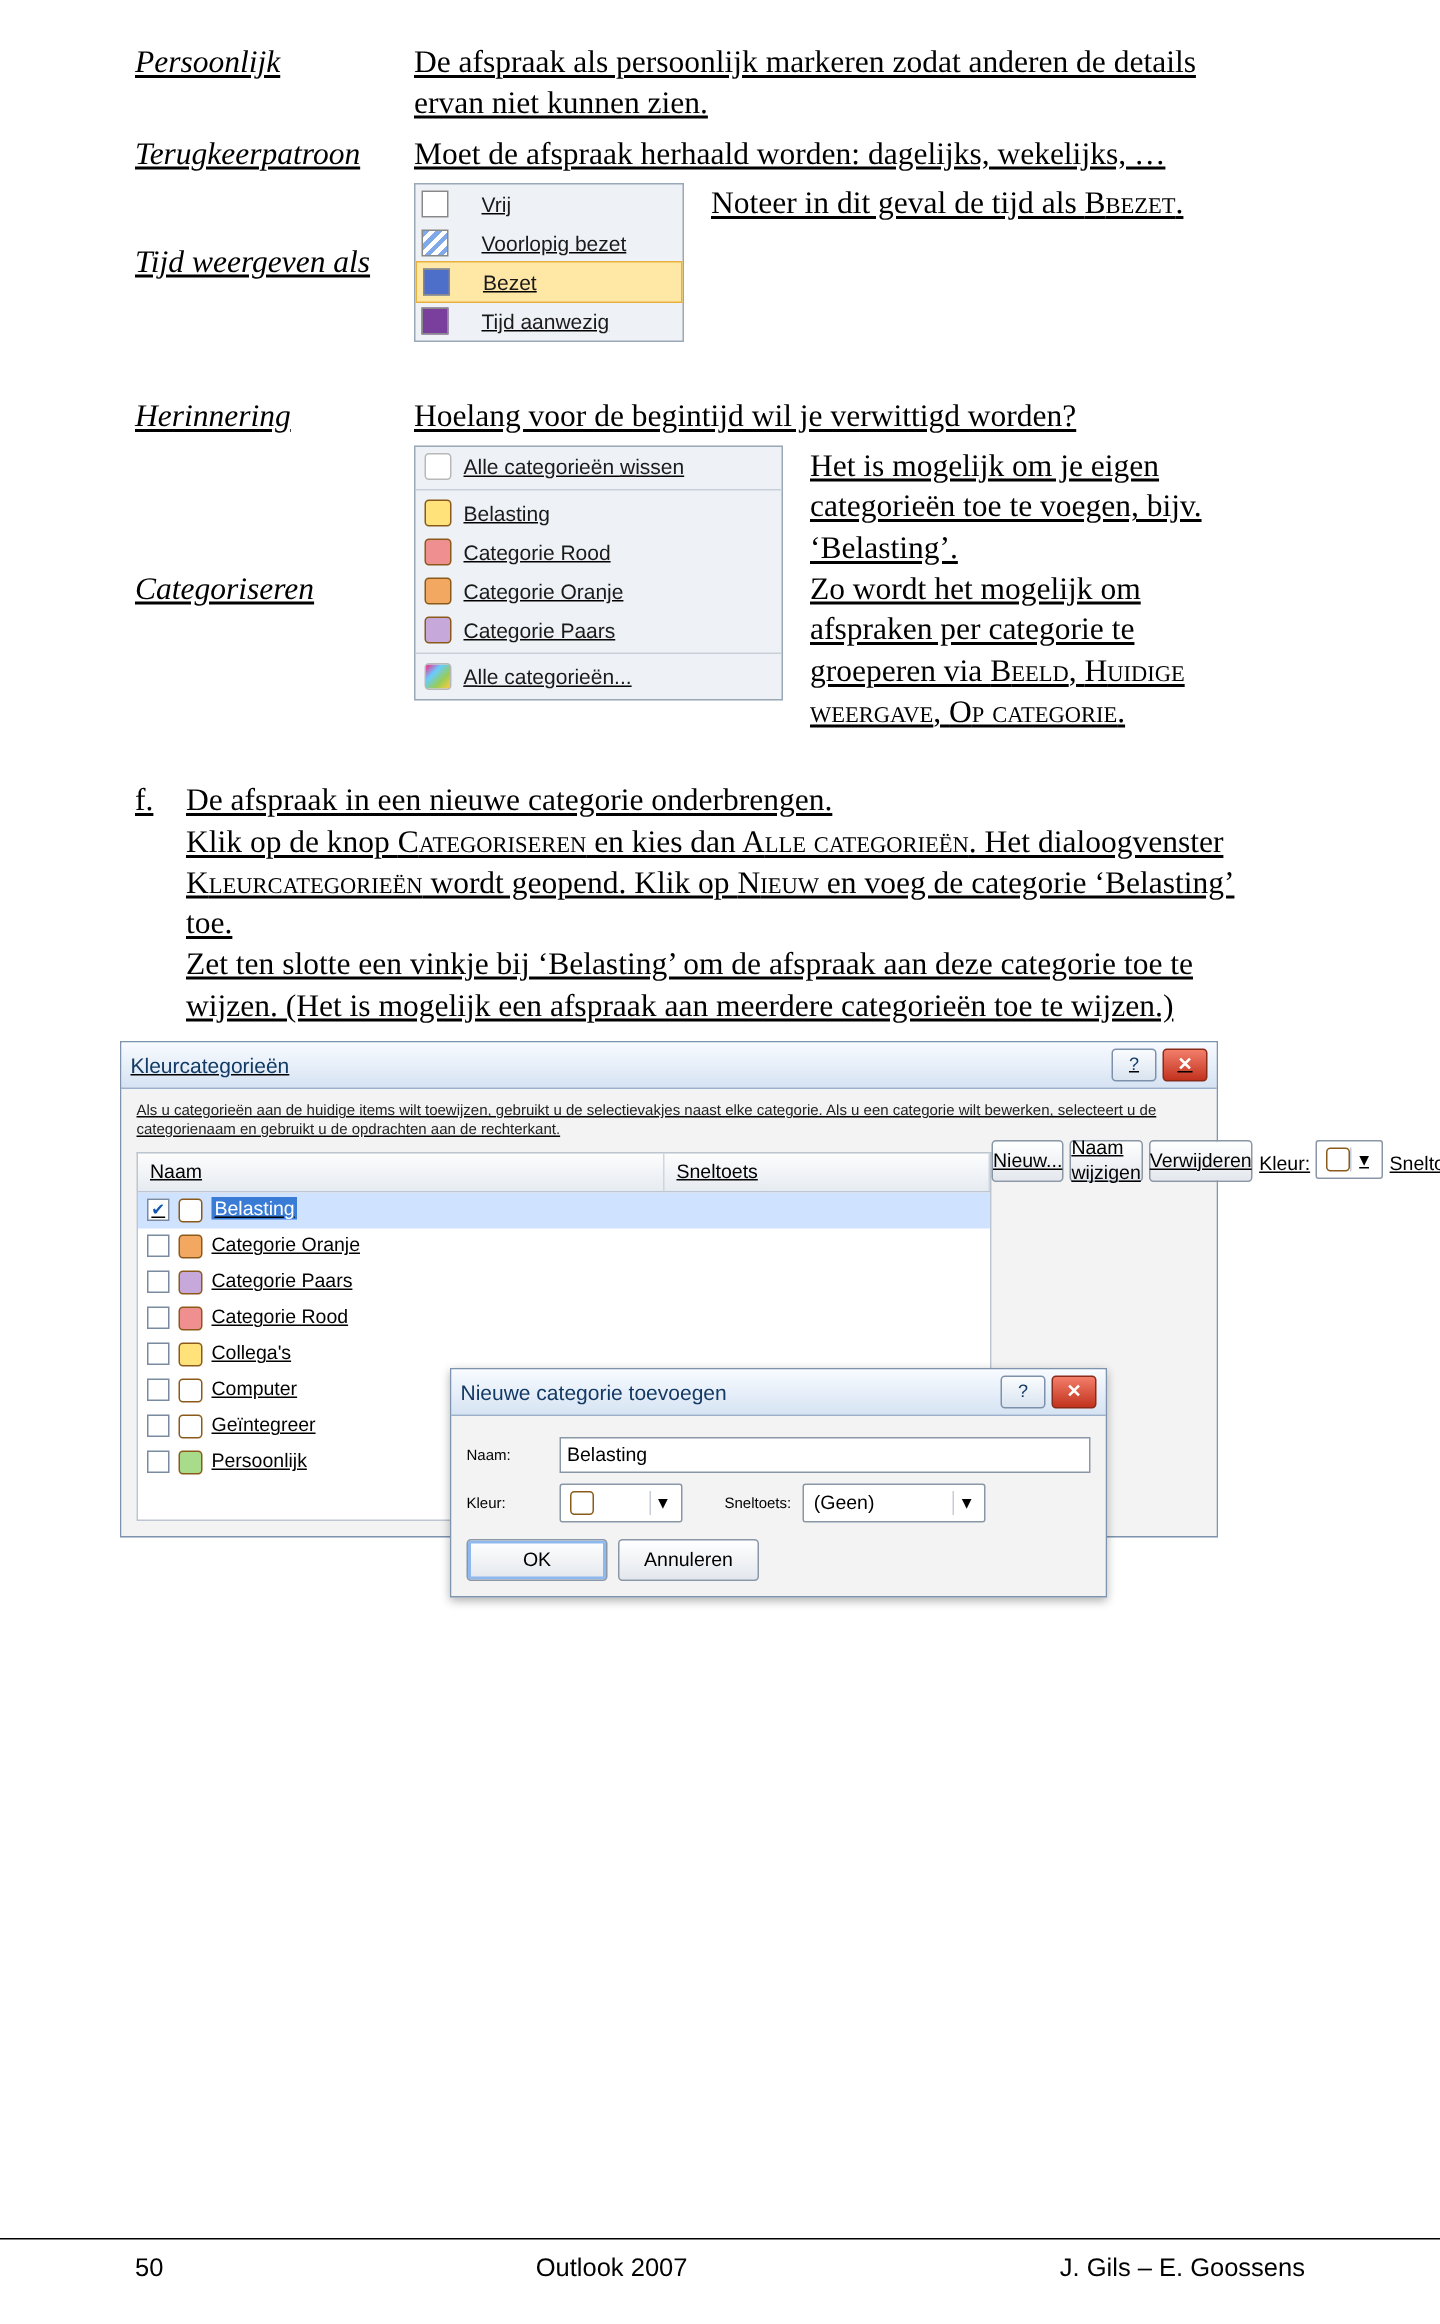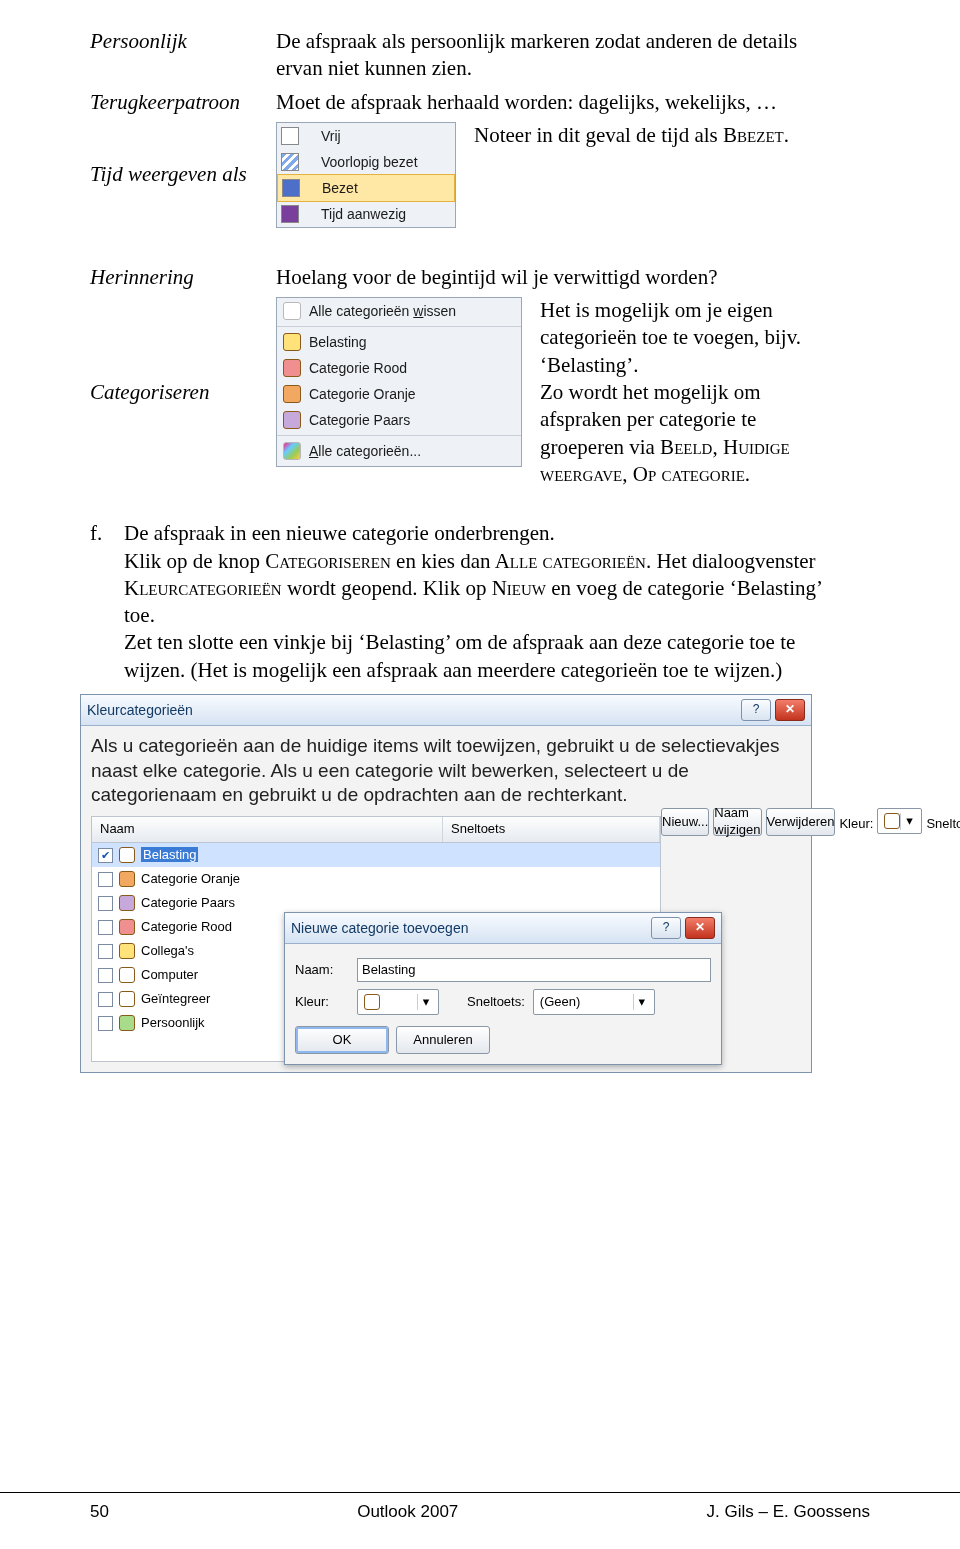--- a/index.html
+++ b/index.html
@@ -9,20 +9,21 @@
     font-family:"Times New Roman",Times,serif;
     font-size:21px;
     color:#000;
     line-height:1.3;
   }
   .page{
     padding:28px 119px 0 90px;
     box-sizing:border-box;
     min-height:1549px;
     position:relative;
+    text-decoration:underline;
   }
   .row{display:flex;align-items:flex-start;margin-bottom:6px}
   .lbl{width:186px;font-style:italic;flex-shrink:0}
   .desc{flex:1}
   .desc-with-menu{flex:1;display:flex;gap:18px;align-items:flex-start}
   .after-text{flex:1}
   .sc{font-variant:small-caps}
 
   
   .menu-status{
@@ -80,21 +81,21 @@
     font-weight:400;
     border-bottom:1px solid #9ab0cc;
   }
   .titlebar .ttl{flex:1}
   .iconbtn{width:28px;height:20px;border:1px solid #7e91ab;border-radius:3px;display:flex;align-items:center;justify-content:center;font-size:12px;background:linear-gradient(#fafcfe,#d9e4f0);margin-left:4px}
   .iconbtn.close{background:linear-gradient(#f27e6a,#c2331e);color:#fff;border-color:#8a2a18;font-weight:bold}
   .dlg-body{
     padding:8px 10px 10px 10px;
     background:#f3f3f3;
   }
-  .explain{color:#222;line-height:1.3;font-size:19px}
+  .explain{color:#222;line-height:1.3;font-size:10px}
   .list-head{
     display:flex;margin-top:8px;background:linear-gradient(#fdfdfd,#e6ebf1);
     border:1px solid #bcc5d0;border-bottom:none;font-size:13px;
   }
   .list-head>div{padding:4px 8px;border-right:1px solid #cfd6df}
   .col-name{flex:1}
   .col-short{width:200px}
   .list{
     border:1px solid #bcc5d0;background:#fff;height:218px;overflow:hidden;
   }
@@ -125,21 +126,21 @@
   .nested-dialog{
     position:absolute;
     width:436px;
     border:1px solid #7d93ae;
     background:#f2f2f2;
     box-shadow:0 2px 6px rgba(0,0,0,.3);
     font-family:"Segoe UI",Tahoma,sans-serif;font-size:14px;
   }
   .nested-dialog .subbody{padding:10px;background:#f3f3f3}
   .formrow{display:flex;align-items:center;gap:8px;height:32px}
-  .formrow label{width:54px;font-size:13px}
+  .formrow label{width:54px;font-size:10px}
   .txtinput{flex:1;height:22px;border:1px solid #8a97a7;background:#fff;padding:0 4px;font-size:13px;display:flex;align-items:center}
   .btnrow{display:flex;gap:7px;margin-top:8px}
   .winbtn.primary{box-shadow:0 0 0 2px #8eb8ee inset}
 
   .footer{
     position:absolute;left:0;right:0;bottom:26px;
     border-top:1.5px solid #000;
     padding:8px 90px 0 90px;
     display:flex;justify-content:space-between;align-items:center;
     font-size:17px;
@@ -326,21 +327,21 @@
               <span>(Geen)</span>
               <span class="arrow">▾</span>
             </div>
             <div style="height:22px"></div>
             <div class="winbtn">Annuleren</div>
           </div>
         </div>
       </div>
     </div>
 
-    <div class="nested-dialog" style="left:194px;top:218px">
+    <div class="nested-dialog" style="left:210px;top:218px">
       <div class="titlebar">
         <div class="ttl">Nieuwe categorie toevoegen</div>
         <div class="iconbtn">
             <span>?</span>
           </div>
         <div class="iconbtn close">
             <span>✕</span>
           </div>
       </div>
       <div class="subbody">

